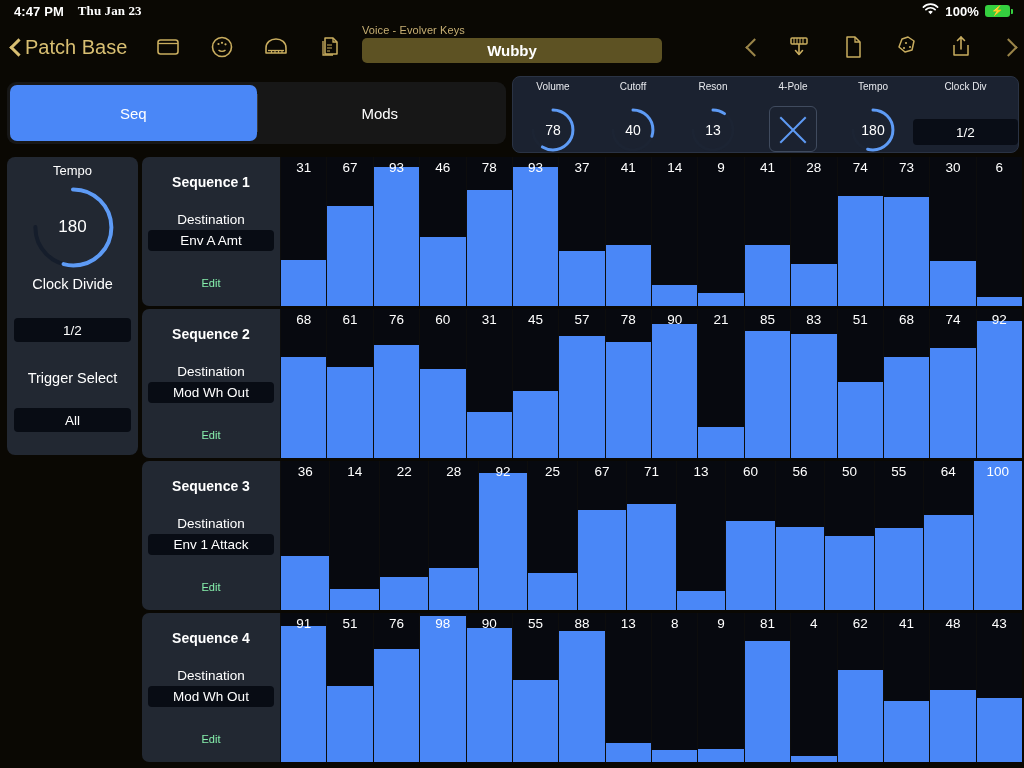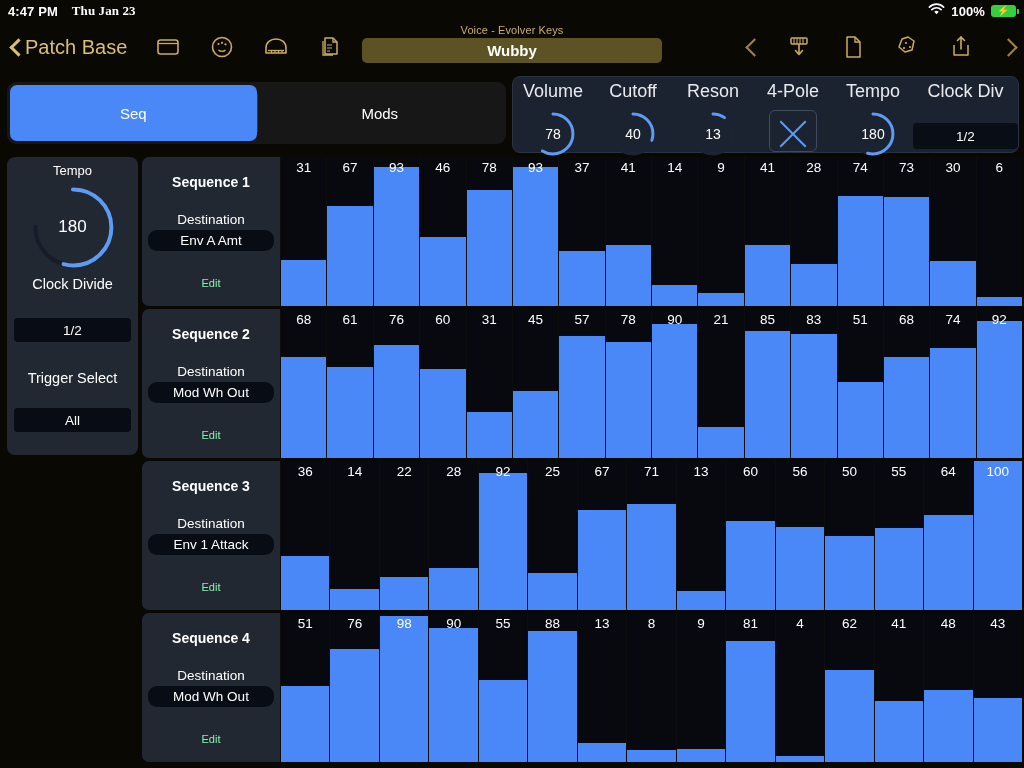--- a/index.html
+++ b/index.html
@@ -7,21 +7,21 @@
     width:1024px; height:768px; overflow:hidden;
     background:#000; color:#fff;
     font-family:"Liberation Sans", sans-serif;
     -webkit-font-smoothing:antialiased;
   }
   #app{ position:relative; width:1024px; height:768px; background:#0a0803; }
 
   
   .statusbar{
     position:absolute; left:0; top:0; width:1024px; height:22px;
-    display:flex; align-items:center; padding:0 8px;
+    display:flex; align-items:center; padding:0 14px;
     font-size:13px; font-weight:bold; letter-spacing:.1px;
   }
   .sb-time{ color:#fff; }
   .sb-date{ color:#fff; margin-left:14px;font-family:Liberation Serif, serif; }
   .sb-right{ margin-left:auto; display:flex; align-items:center; gap:6px; }
   .sb-pct{ font-size:13px; font-weight:bold; color:#fff; }
   .batt{
     position:relative; width:25px; height:12px; border-radius:3px;
     background:#35d03f; display:flex; align-items:center; justify-content:center;
   }
@@ -49,21 +49,21 @@
     transform:rotate(45deg);
   }
   .nav-back-label{ font-size:20px; color:#d8bf72; letter-spacing:0; }
 
   .nav-icons-left{ display:flex; align-items:center; gap:28px; margin-left:28px; }
   .nav-ic{ width:26px; height:26px; color:#c9ad5f; display:block; }
   .nav-ic svg{ display:block; width:100%; height:100%; }
 
   .nav-center{
     position:absolute; left:50%; transform:translateX(-50%);
-    top:2px; width:300px; text-align:center;
+    top:2px; width:300px; 
   }
   .nav-sub{ font-size:11px; color:#c8b074; letter-spacing:.1px; margin-bottom:2px; }
   .nav-patch{
     height:25px; background:#5d5223; border-radius:5px;
     display:flex; align-items:center; justify-content:center;
     font-size:15px; font-weight:bold; color:#fff; cursor:pointer;
   }
 
   .nav-icons-right{
     position:absolute; right:10px; top:12px;
@@ -97,21 +97,21 @@
   
   .paramstrip{
     position:absolute; left:512px; top:76px; width:507px; height:77px;
     background:#1b2230; border:1px solid #2a3344; border-radius:8px;
     display:flex; align-items:flex-start;
   }
   .pcell{
     flex:1; height:100%; display:flex; flex-direction:column;
     align-items:center; padding-top:4px;
   }
-  .plabel{ font-size:18px; color:#e8eaee; margin-bottom:7px; white-space:nowrap; }
+  .plabel{ font-size:10px; color:#e8eaee; margin-bottom:13px; white-space:nowrap; }
   .knob{ position:relative; width:52px; height:52px; margin-top:-1px; }
   .knob svg{ position:absolute; left:0; top:0; width:52px; height:52px; }
   .knob .kval{
     position:absolute; left:0; top:0; width:52px; height:52px;
     display:flex; align-items:center; justify-content:center;
     font-size:14px; color:#fff;
   }
   .xbtn{
     width:48px; height:48px; border:1px solid #404b5e; border-radius:6px;
     background:#1b2230; margin-top:1px; position:relative; cursor:pointer;
@@ -163,21 +163,21 @@
     display:flex;
   }
   .seqrow:last-child{ margin-bottom:0; }
   .seqinfo{
     width:138px; height:100%; background:#222832; border-radius:7px 0 0 7px;
     display:flex; flex-direction:column; align-items:center; padding-top:17px;
   }
   .seqtitle{ font-size:14px; font-weight:bold; color:#fff;text-align:right; }
   .seqdesttxt{ font-size:13.5px; color:#fff; margin-top:22px; }
   .seqdest{
-    width:126px; height:21px; background:#080c14; border-radius:9px; margin-top:3px;
+    width:126px; height:21px; background:#080c14; border-radius:4px; margin-top:3px;
     display:flex; align-items:center; justify-content:center;
     font-size:13.5px; color:#fff; cursor:pointer;
   }
   .seqedit{
     font-size:11px; color:#86efac; margin-top:26px; cursor:pointer;
   }
   .steps{
     flex:1; height:100%; display:flex; gap:1px;
     background:#0d0d0d; padding:0 0 0 1px;
   }
@@ -593,20 +593,24 @@
 
     <div class="seqrow">
       <div class="seqinfo">
         <span class="seqtitle">Sequence 4</span>
         <span class="seqdesttxt">Destination</span>
         <div class="seqdest">Mod Wh Out</div>
         <span class="seqedit">Edit</span>
       </div>
       <div class="steps">
           <div class="step">
+            <span class="num">91</span>
+            <div class="fill" style="height: 91%;"></div>
+          </div>
+          <div class="step">
             <span class="num">51</span>
             <div class="fill" style="height: 51%;"></div>
           </div>
           <div class="step">
             <span class="num">76</span>
             <div class="fill" style="height: 76%;"></div>
           </div>
           <div class="step">
             <span class="num">98</span>
             <div class="fill" style="height: 98%;"></div>

